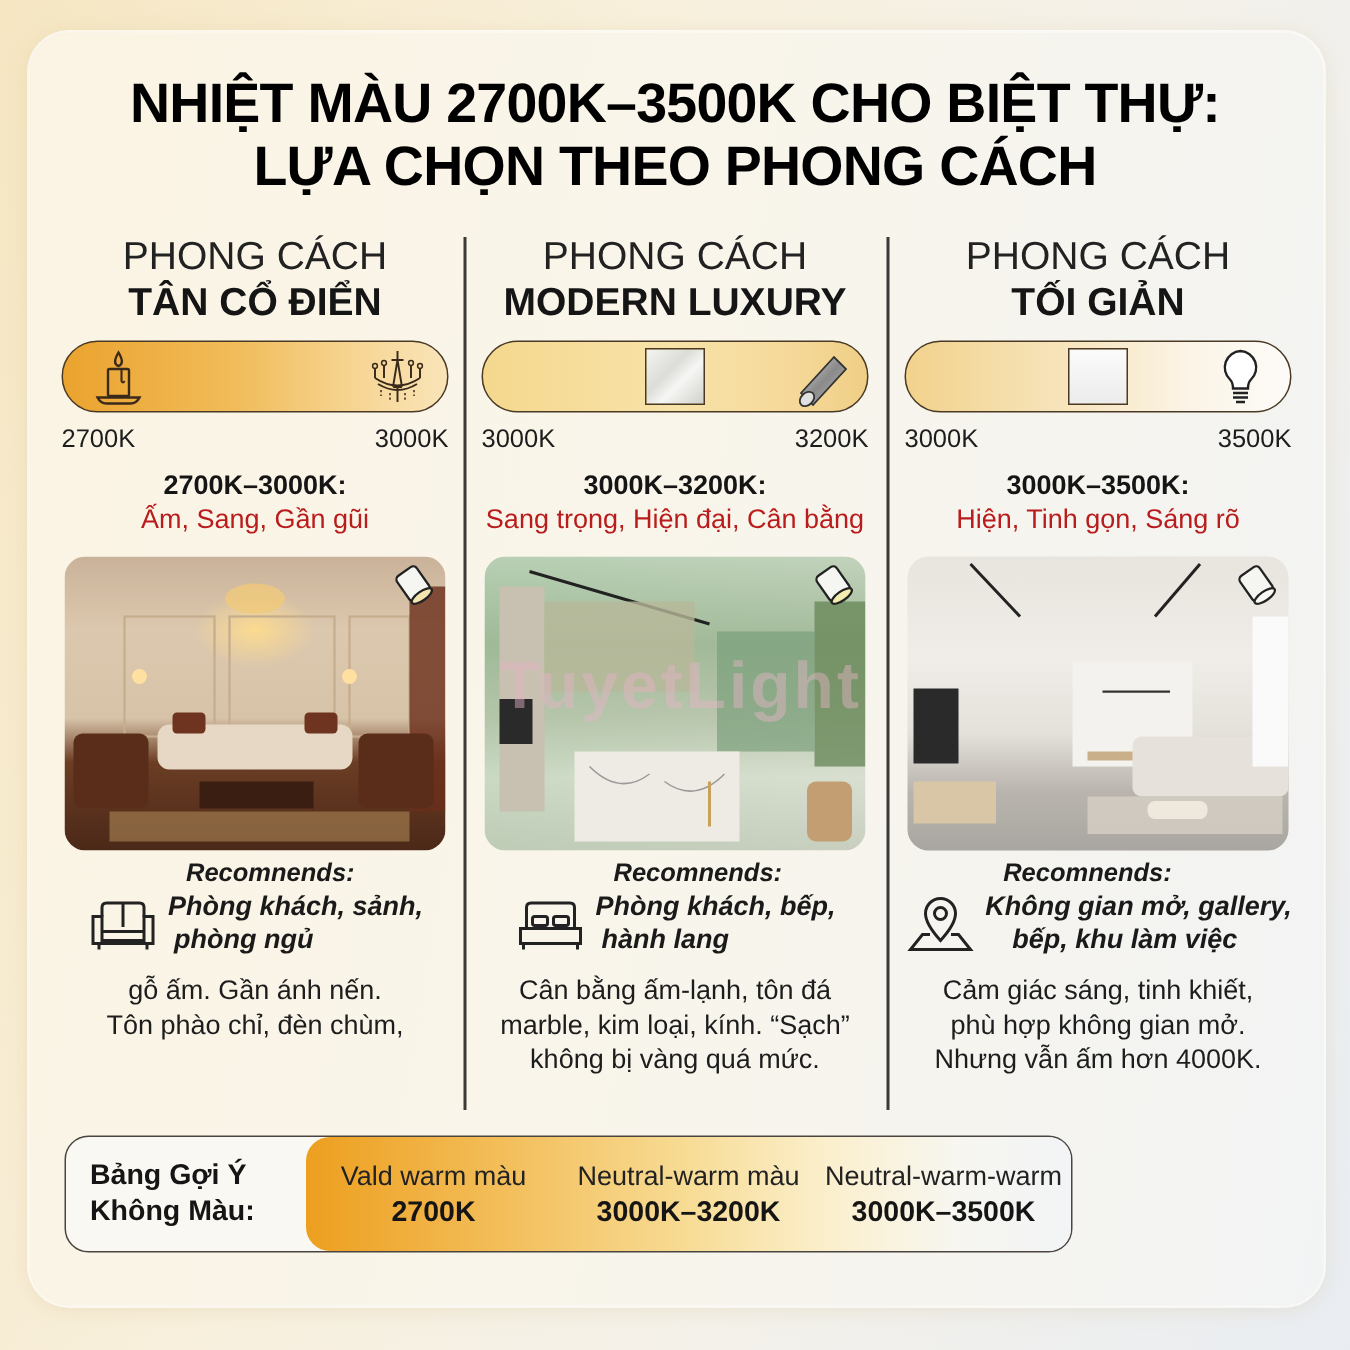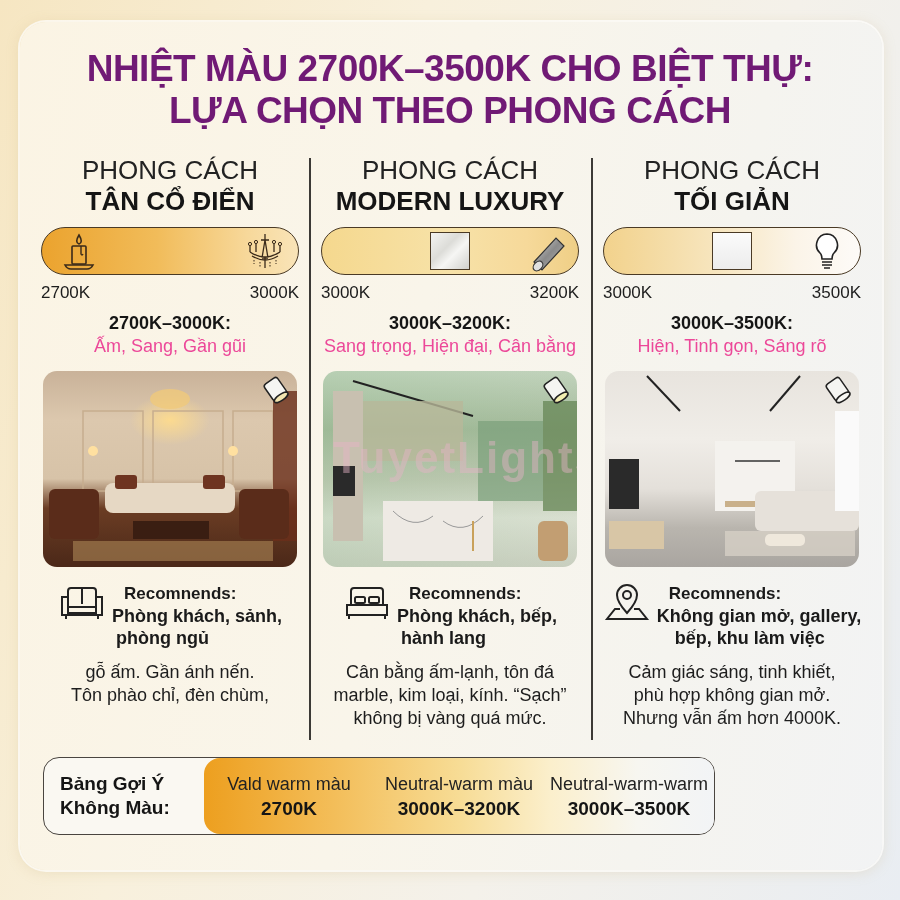--- a/index.html
+++ b/index.html
@@ -12,55 +12,55 @@
   }
   .card {
     position: absolute; left: 20px; top: 22px; width: 862px; height: 848px;
     border-radius: 26px;
     background: linear-gradient(100deg, #fbf4e4 0%, #f9f5ea 45%, #f5f4ef 75%, #f2f3f4 100%);
     box-shadow: 0 0 0 2px rgba(255,255,255,0.7), 0 2px 14px rgba(200,170,110,0.25);
   }
   .title {
     position: absolute; left: 0; top: 48px; width: 900px; text-align: center;
     font-weight: 700; font-size: 37px; line-height: 42px; letter-spacing: -0.5px;
-    color: #701a75;
+    color: #000000;
   }
   .col { position: absolute; top: 155px; width: 280px; text-align: center; }
   .col1 { left: 30px; } .col2 { left: 310px; } .col3 { left: 592px; }
   .divider { position: absolute; top: 158px; width: 2px; height: 582px; background: #3c3a36; }
   .div1 { left: 309px; } .div2 { left: 591px; }
   .style-pre { font-size: 26px; line-height: 30px; color: #222; }
   .style-name { font-size: 26px; font-weight: 700; line-height: 32px; color: #151515; }
   .bar {
     margin: 10px auto 0; width: 258px; height: 48px; border-radius: 24px;
     border: 1.5px solid #4a3a25; position: relative;
   }
   .bar1 { background: linear-gradient(90deg, #eba32e 0%, #f1bc5a 45%, #f7d89a 80%, #f9e4b8 100%); }
   .bar2 { background: linear-gradient(90deg, #f5d88e 0%, #f7e2a8 50%, #f6d99a 80%, #efcf86 100%); }
   .bar3 { background: linear-gradient(90deg, #f2d28c 0%, #f7e6c0 45%, #fbf4e8 75%, #fdfbf8 100%); }
   .bar .ico { position: absolute; top: 4px; }
   .kelvin-row { display: flex; justify-content: space-between; width: 258px; margin: 8px auto 0; font-size: 17px; color: #1d1d1d; }
   .range-title { font-size: 18px; font-weight: 700; margin-top: 10px; color: #151515; }
-  .range-desc { font-size: 18px; margin-top: 2px; color: #ec4899; }
+  .range-desc { font-size: 18px; margin-top: 2px; color: #b91c1c; }
   .photo {
     margin: 14px auto 0; width: 254px; height: 196px; border-radius: 14px;
     position: relative; overflow: hidden;
   }
   .photo1 { background:
       radial-gradient(ellipse 40px 25px at 50% 25%, rgba(255,220,140,0.9), transparent),
       linear-gradient(180deg, #c9b299 0%, #dcc8ae 25%, #d7c3a8 55%, #6b3d24 70%, #4b2818 100%); }
   .photo2 { background:
       linear-gradient(90deg, rgba(140,190,140,0.35), rgba(140,190,140,0.2)),
       linear-gradient(180deg, #cfd8c8 0%, #a8b89c 30%, #c9c9b9 55%, #ece8e2 75%, #d8d3cc 100%); }
   .photo3 { background:
       linear-gradient(180deg, #e8e4de 0%, #f0ede8 35%, #e4e0da 60%, #b9b5ae 80%, #a9a5a0 100%); }
   .photo .scene { position: absolute; inset: 0; }
   .spot { position: absolute; right: 6px; top: 4px; width: 30px; height: 30px; }
   .wm { position: absolute; left: 10px; top: 62px; font-size: 44px; color: rgba(230,180,200,0.45); font-weight: 700; letter-spacing: 2px; }
-  .rec { margin-top: 16px; display: flex; justify-content: center; align-items: flex-start; }
+  .rec { margin-top: 4px; display: flex; justify-content: center; align-items: flex-end; font-style: italic; }
   .rec-icon { width: 48px; height: 40px; margin-right: 6px; flex: none; }
   .rec-text { text-align: left; font-size: 18px; line-height: 22px; }
   .rec-label { font-weight: 700; margin-left: 12px; font-size: 17px; }
   .rec-rooms { font-weight: 700; }
   .note { font-size: 18px; line-height: 23px; margin-top: 12px; color: #1d1d1d; }
   .legend {
     position: absolute; left: 43px; top: 757px; width: 672px; height: 78px;
     border: 1.5px solid #4a4540; border-radius: 16px; overflow: hidden;
     background: #faf8f2; display: flex;
   }

